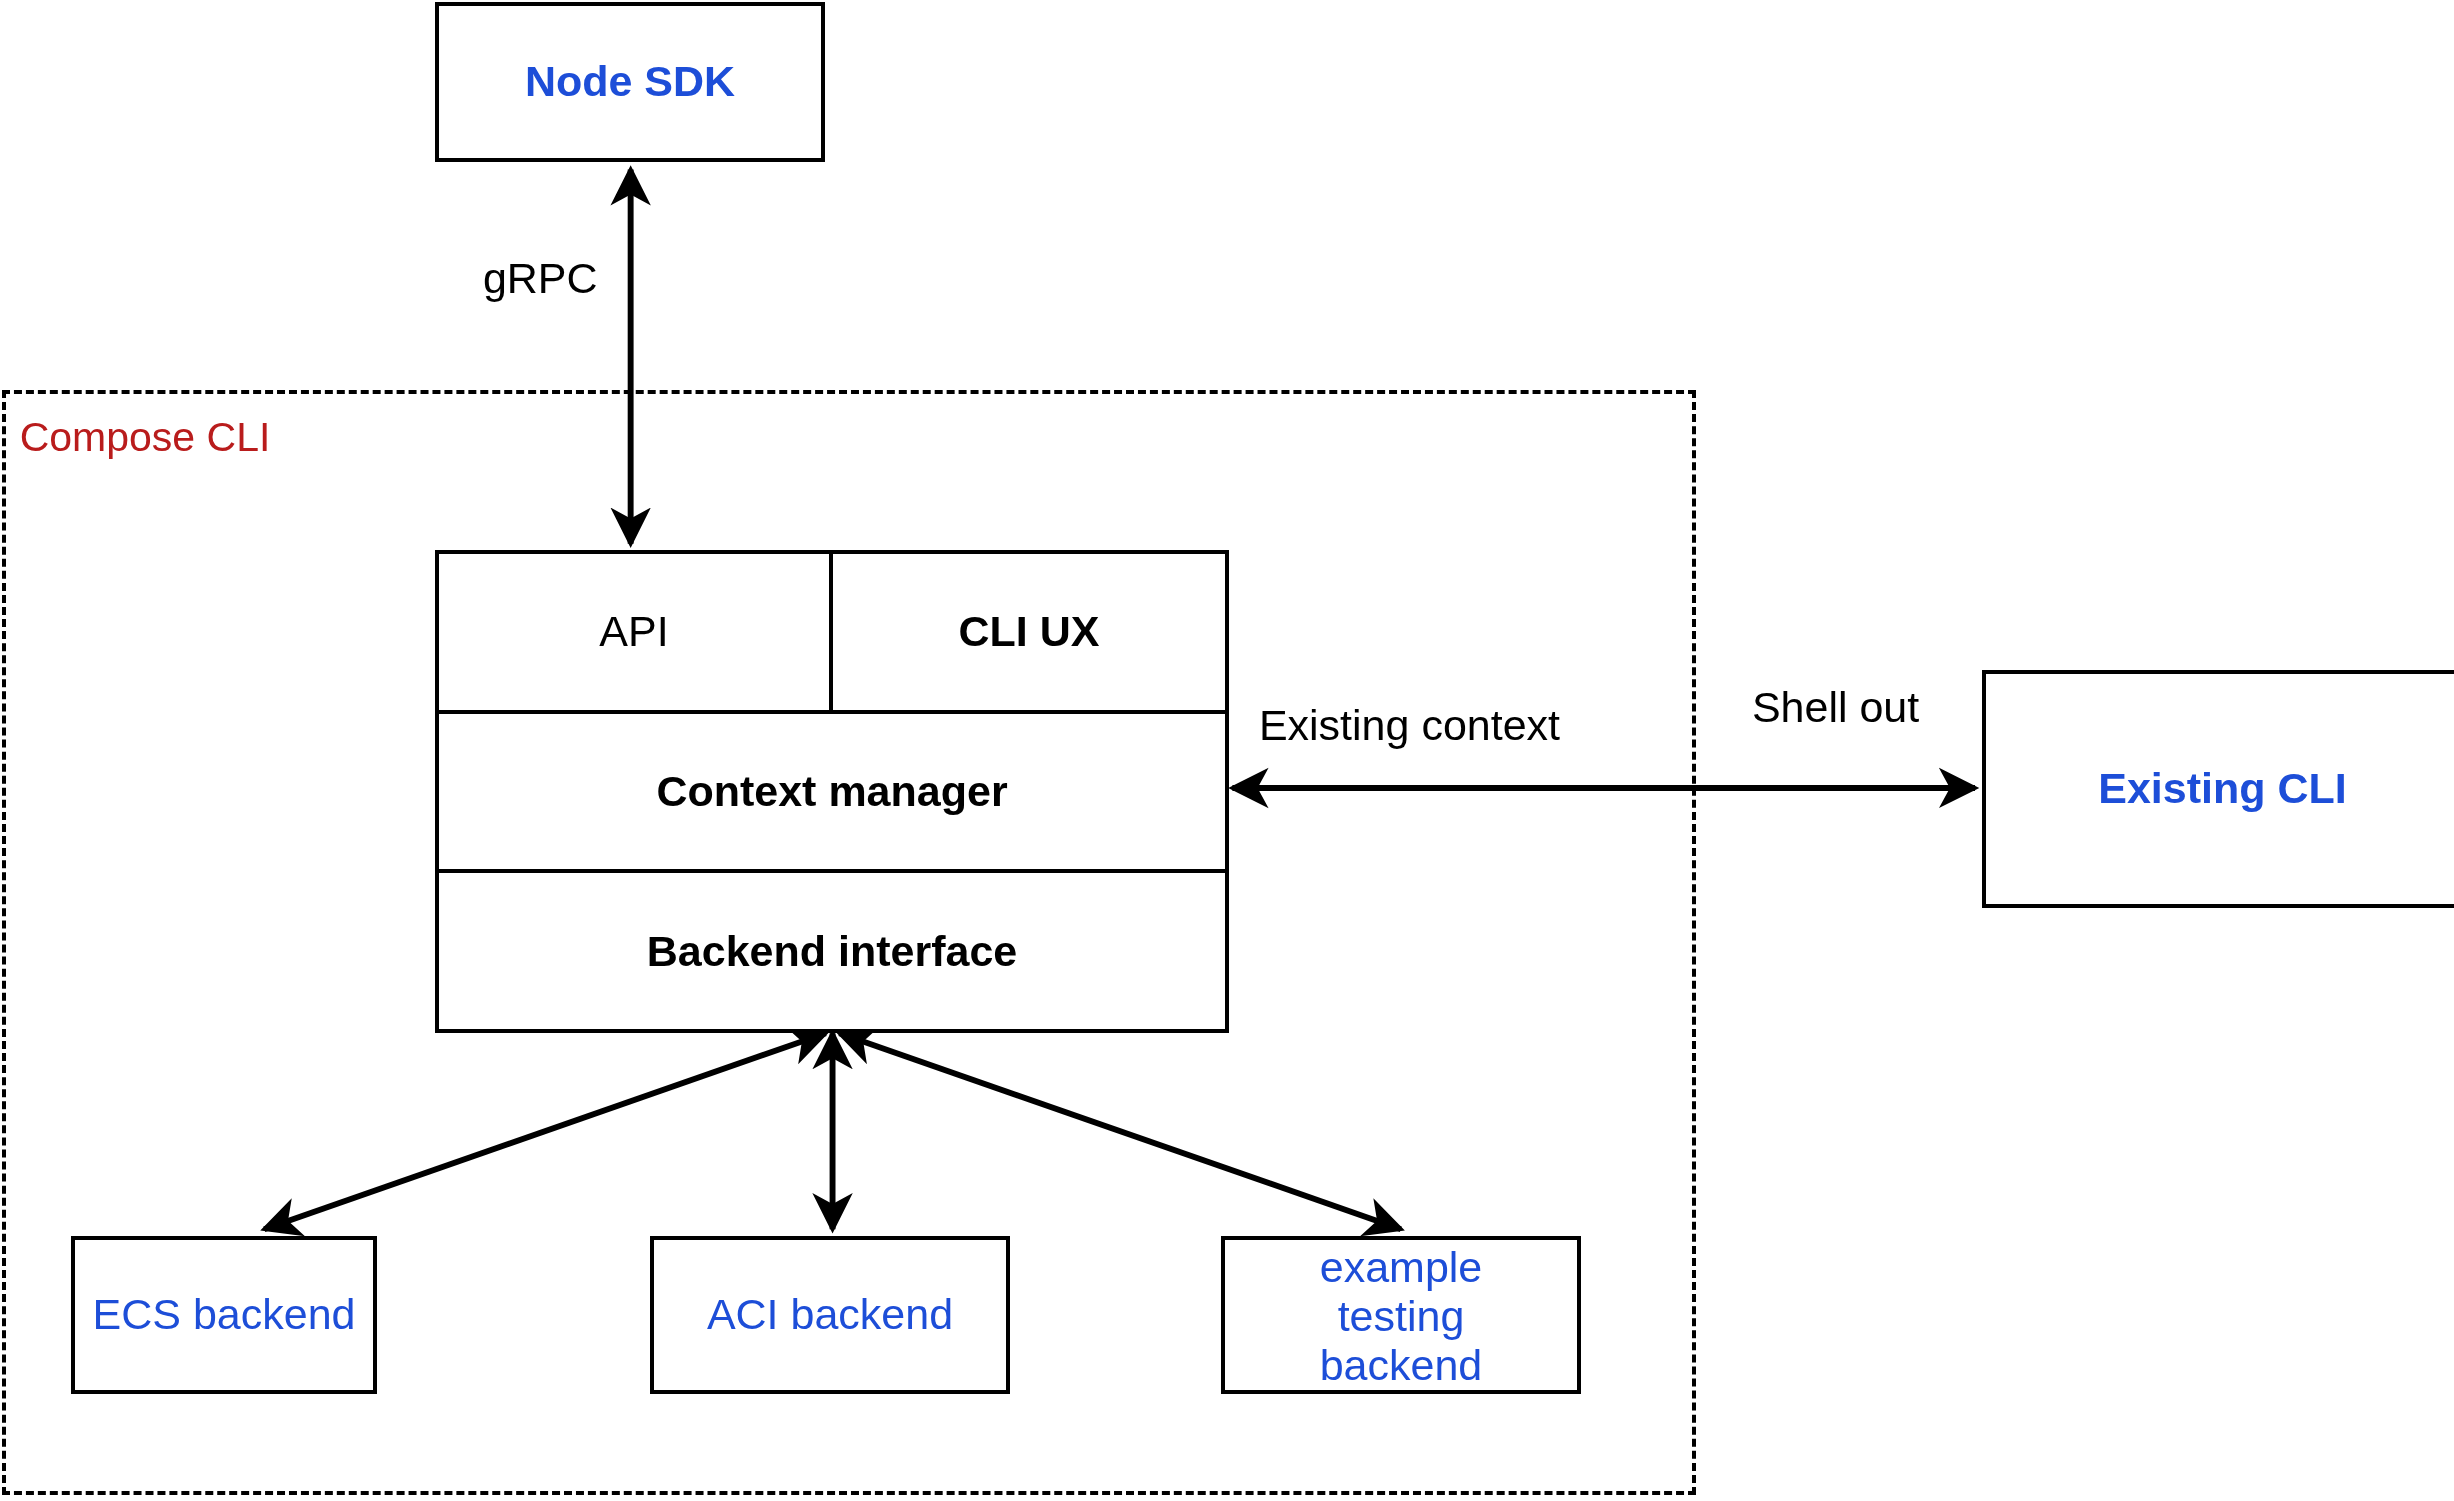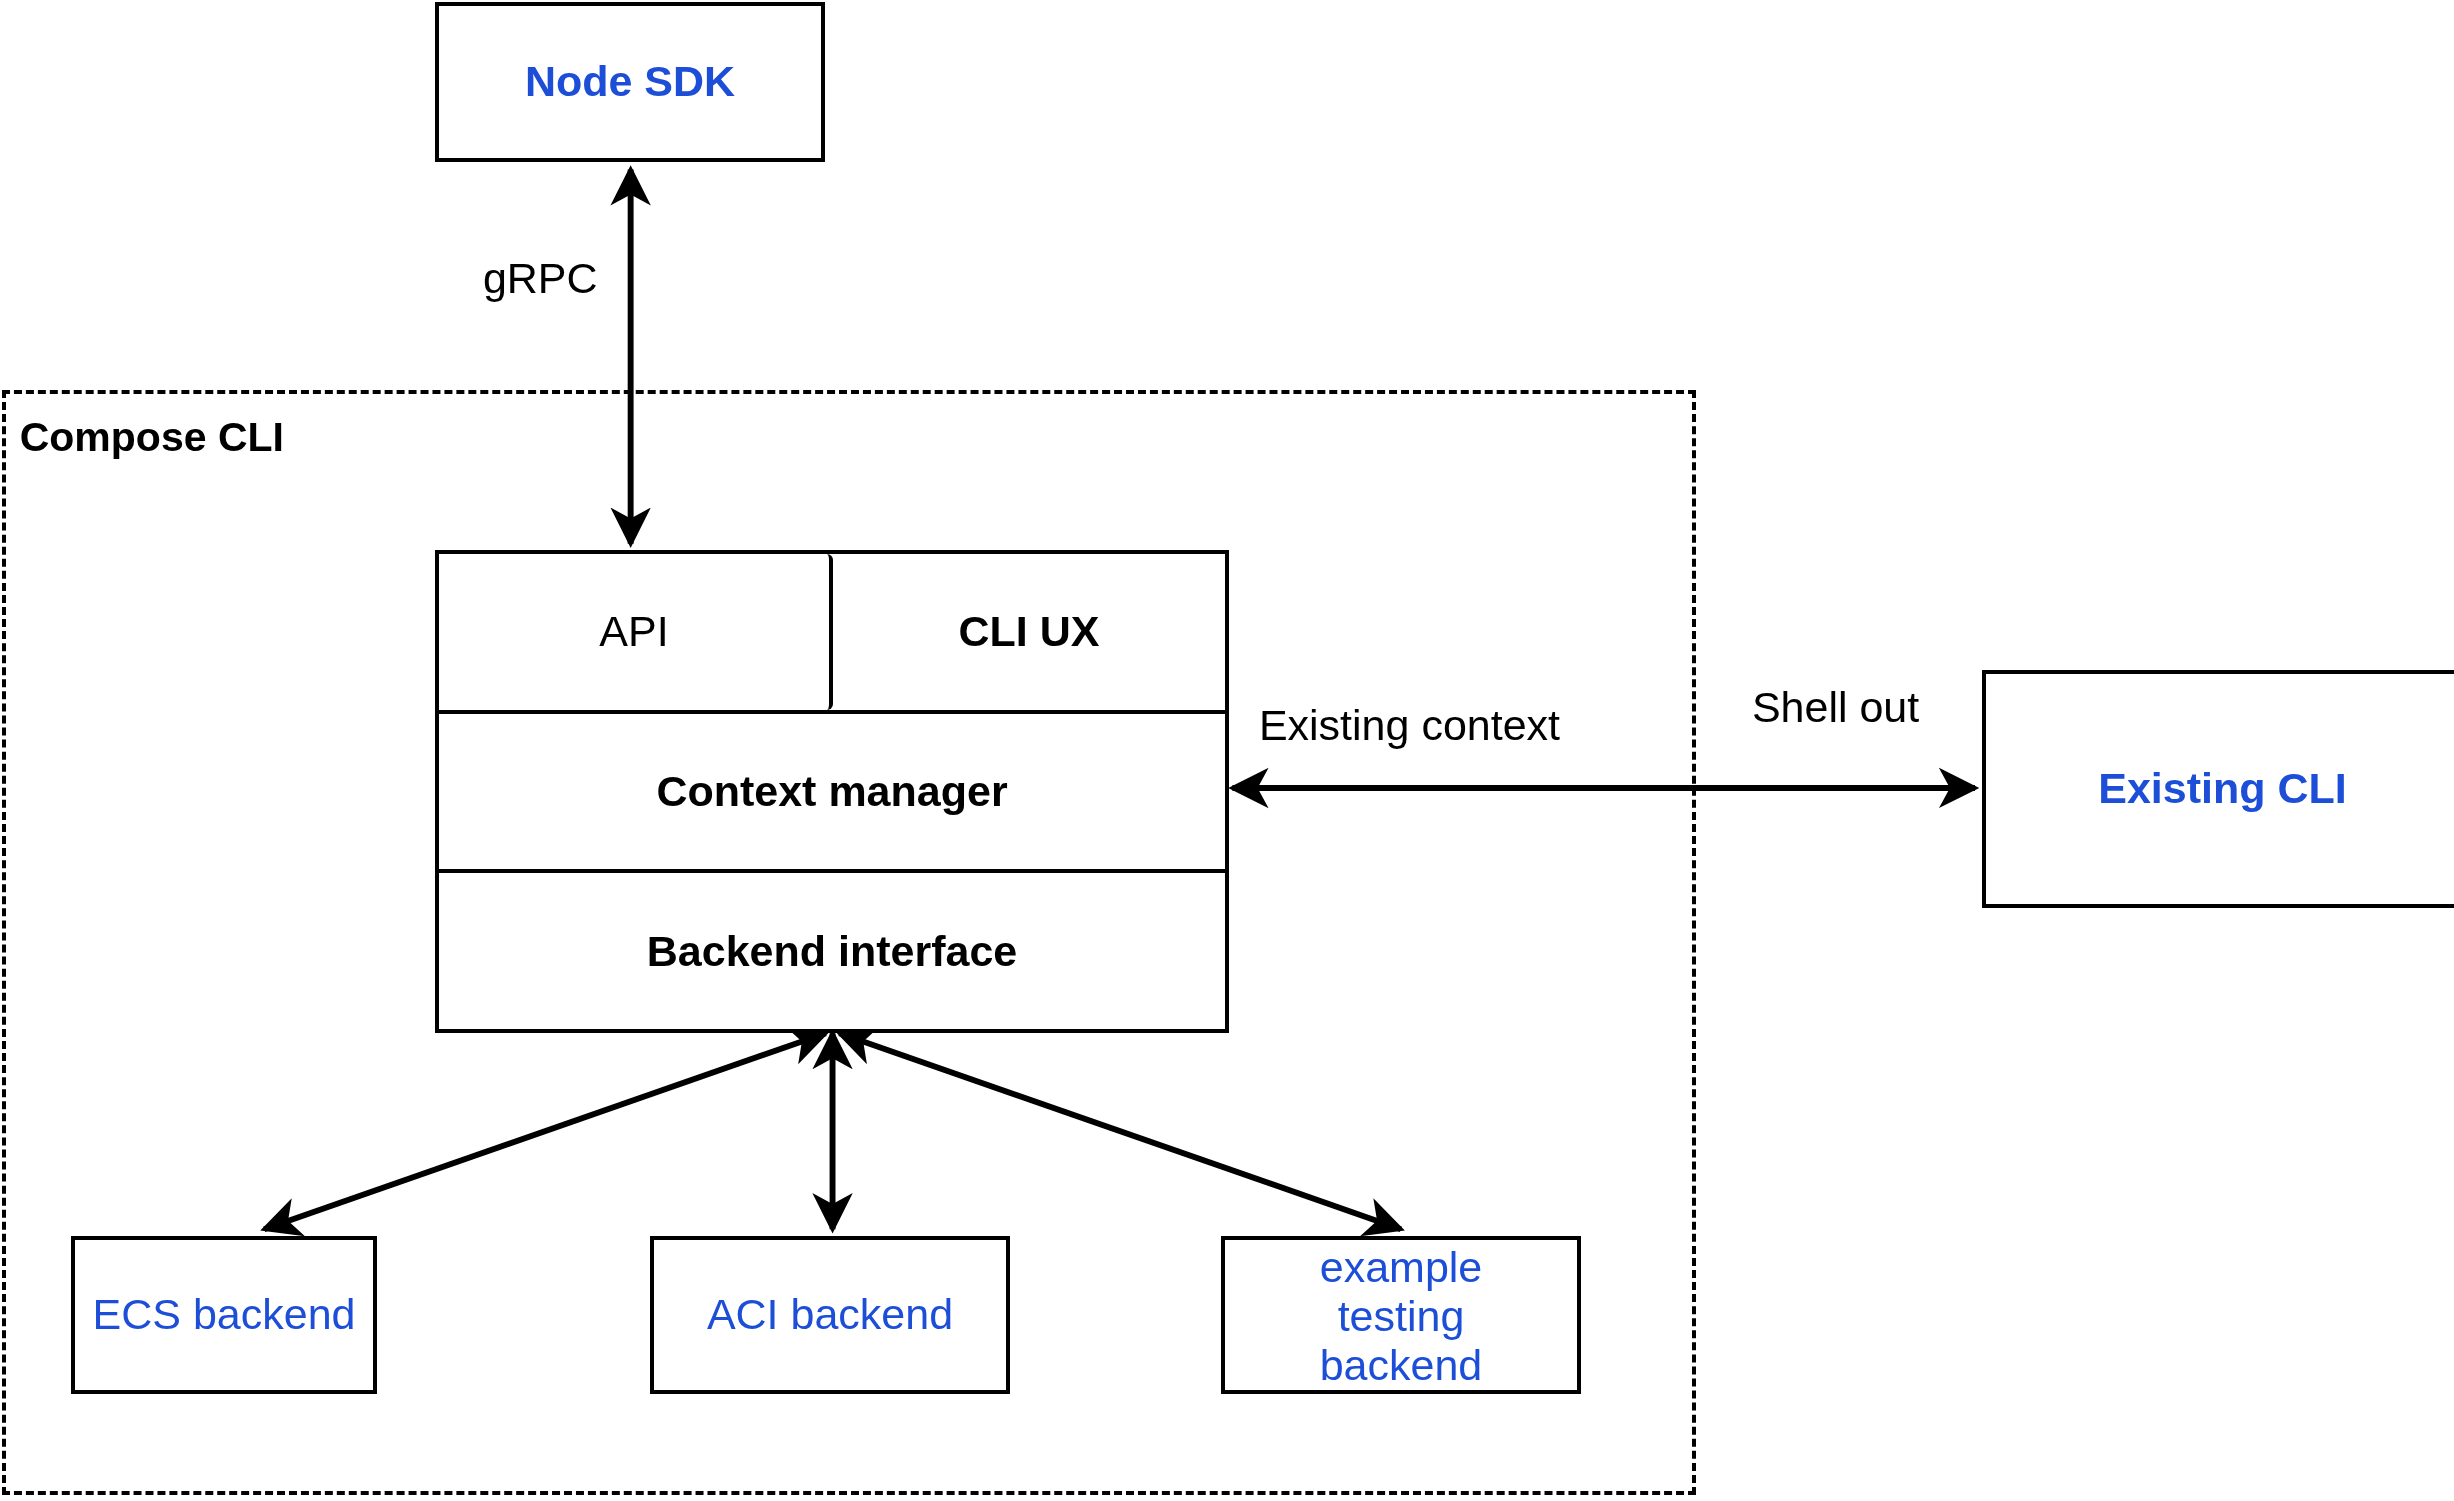--- a/index.html
+++ b/index.html
@@ -41,22 +41,22 @@
   .node.bold { font-weight: 700; }
   .group-box {
     position: absolute;
     box-sizing: border-box;
     border: 4.9px dashed #000000;
     background: transparent;
   }
   .group-label {
     position: absolute;
     font-size: 41px;
-    font-weight: 700;
-    color: #000000;
+    font-weight: 400;
+    color: #b91c1c;
     white-space: nowrap;
   }
   .edge-label {
     position: absolute;
     font-size: 43px;
     font-weight: 400;
     color: #000000;
     white-space: nowrap;
     background: #ffffff;
     padding: 0 5.9px;
@@ -80,21 +80,21 @@
     box-sizing: border-box;
     flex: 1 1 0;
     display: flex;
     align-items: center;
     justify-content: center;
     font-size: 43px;
     color: #000000;
     border-right: 4.9px solid #000000;
   }
   .stack-cell:last-child { border-right: none; font-weight: bold; }
-  .cell-api { flex: 0 0 394px; border-radius: 6px; }
+  .cell-api { flex: 0 0 394px; }
 </style>
 </head>
 <body>
 
 <div id="stage">
 
   <svg id="edges" viewBox="0 0 2492 1524" width="2455" height="1501" xmlns="http://www.w3.org/2000/svg">
     <defs>
       <marker id="ah" viewBox="0 0 12 12" refX="10.2" refY="6" markerWidth="7.2" markerHeight="7.2" orient="auto-start-reverse">
         <path d="M 0 0.3 L 11.4 6 L 0 11.7 L 3.1 6 Z" fill="#000000"></path>

